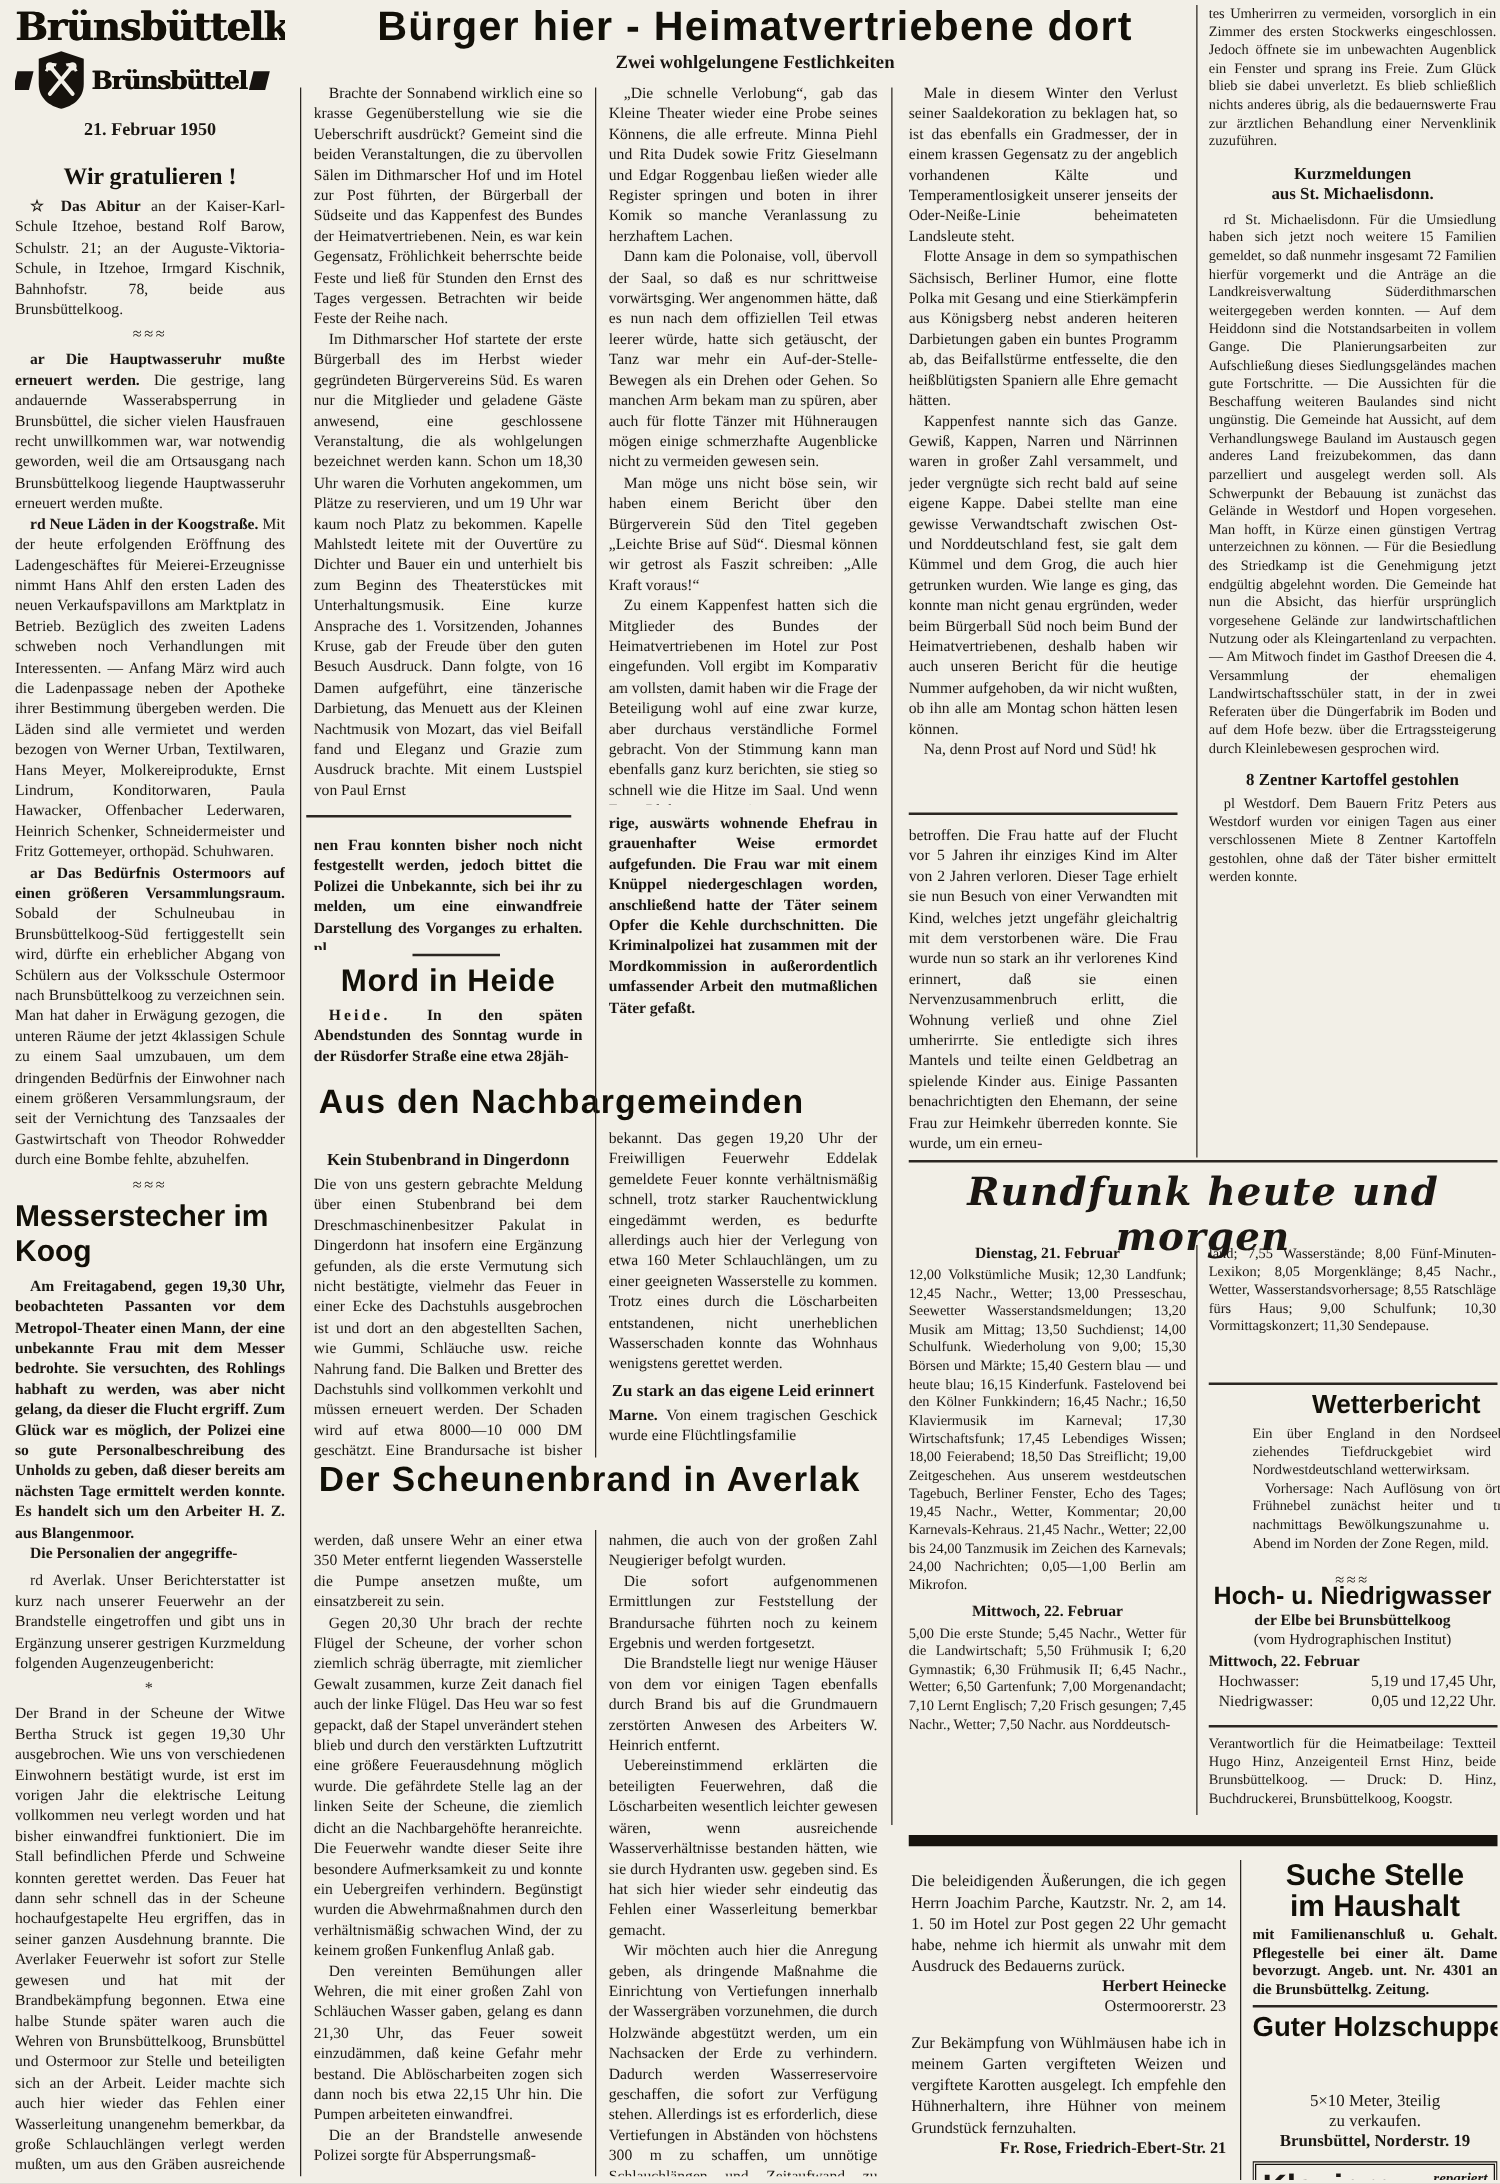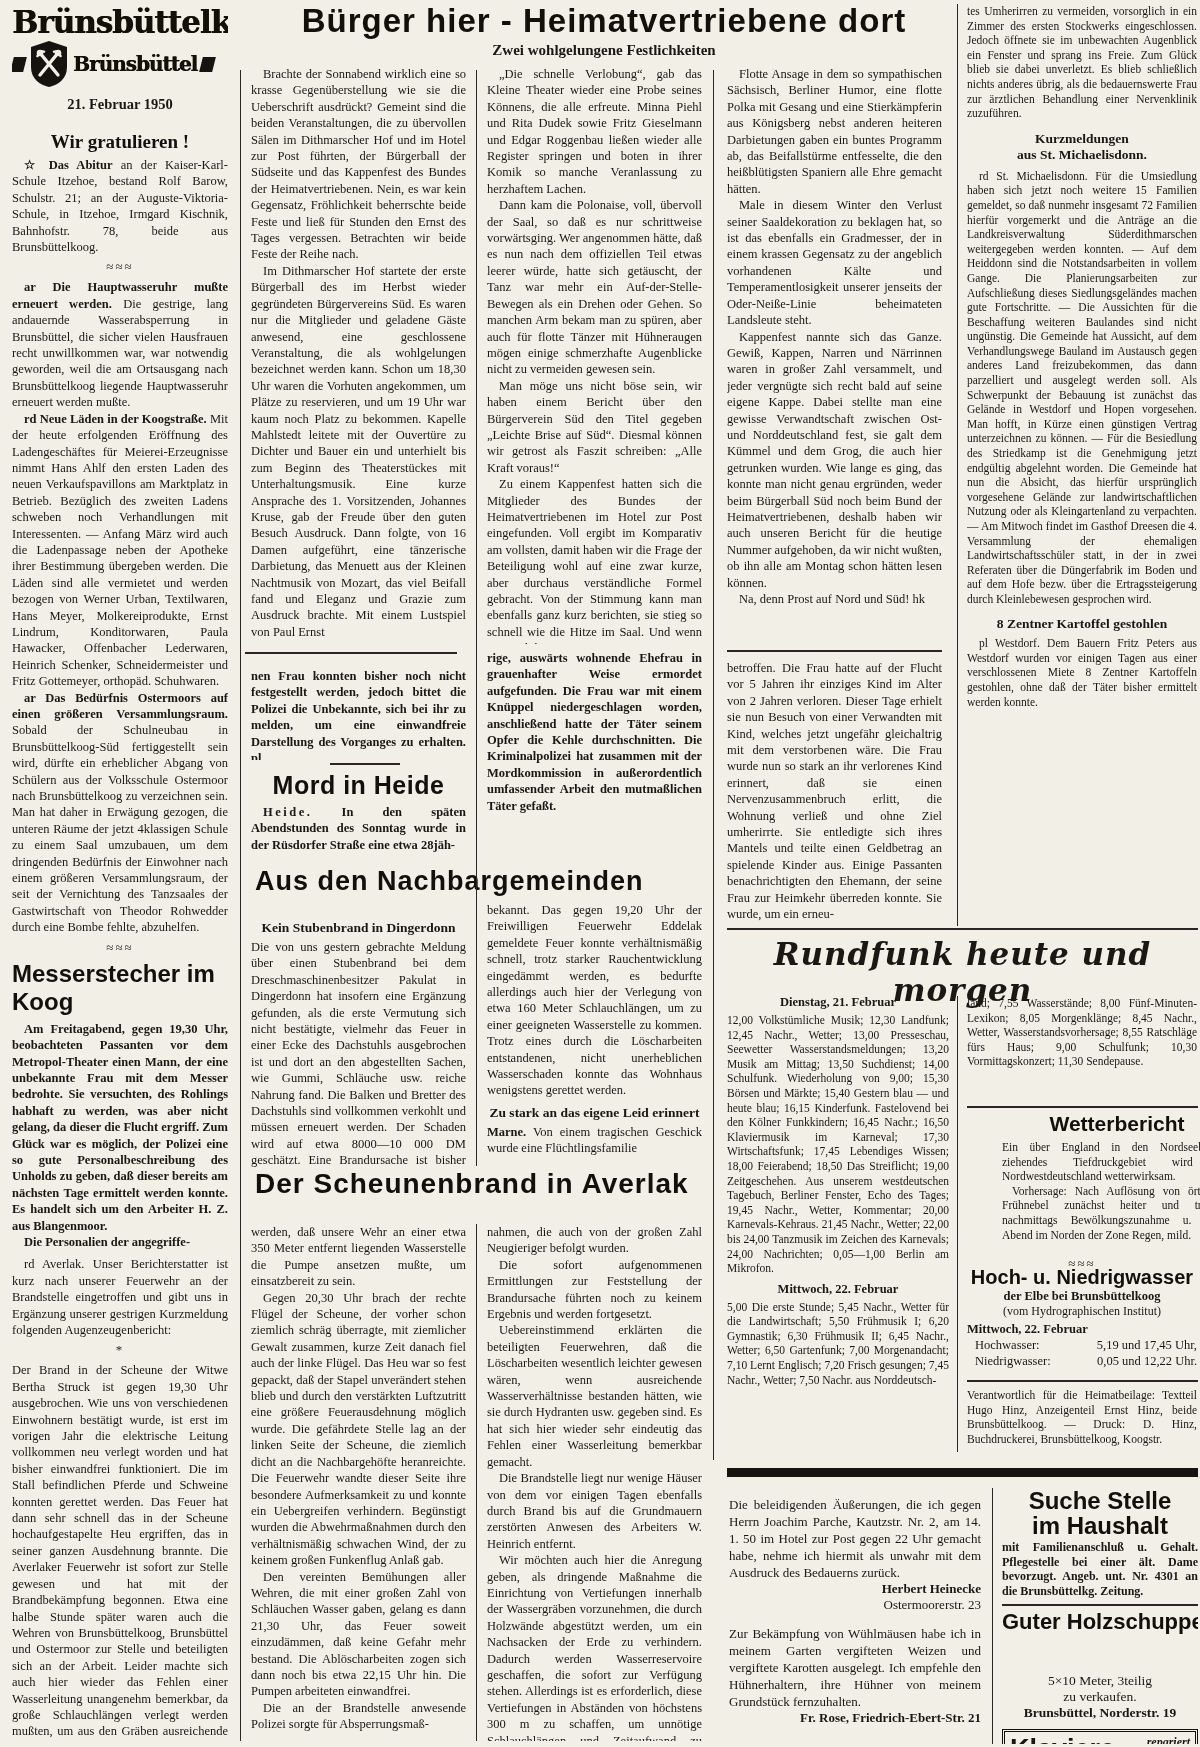--- a/index.html
+++ b/index.html
@@ -109,22 +109,22 @@
       <p>Brachte der Sonnabend wirklich eine so krasse Gegenüberstellung wie sie die Ueberschrift ausdrückt? Gemeint sind die beiden Veranstaltungen, die zu übervollen Sälen im Dithmarscher Hof und im Hotel zur Post führten, der Bürgerball der Südseite und das Kappenfest des Bundes der Heimatvertriebenen. Nein, es war kein Gegensatz, Fröhlichkeit beherrschte beide Feste und ließ für Stunden den Ernst des Tages vergessen. Betrachten wir beide Feste der Reihe nach.</p>
       <p>Im Dithmarscher Hof startete der erste Bürgerball des im Herbst wieder gegründeten Bürgervereins Süd. Es waren nur die Mitglieder und geladene Gäste anwesend, eine geschlossene Veranstaltung, die als wohlgelungen bezeichnet werden kann. Schon um 18,30 Uhr waren die Vorhuten angekommen, um Plätze zu reservieren, und um 19 Uhr war kaum noch Platz zu bekommen. Kapelle Mahlstedt leitete mit der Ouvertüre zu Dichter und Bauer ein und unterhielt bis zum Beginn des Theaterstückes mit Unterhaltungsmusik. Eine kurze Ansprache des 1. Vorsitzenden, Johannes Kruse, gab der Freude über den guten Besuch Ausdruck. Dann folgte, von 16 Damen aufgeführt, eine tänzerische Darbietung, das Menuett aus der Kleinen Nachtmusik von Mozart, das viel Beifall fand und Eleganz und Grazie zum Ausdruck brachte. Mit einem Lustspiel von Paul Ernst</p>
     </div>
   <div class="a txt" style="left:487px;top:66px;width:215px;height:578px;">
       <p>„Die schnelle Verlobung“, gab das Kleine Theater wieder eine Probe seines Könnens, die alle erfreute. Minna Piehl und Rita Dudek sowie Fritz Gieselmann und Edgar Roggenbau ließen wieder alle Register springen und boten in ihrer Komik so manche Veranlassung zu herzhaftem Lachen.</p>
       <p>Dann kam die Polonaise, voll, übervoll der Saal, so daß es nur schrittweise vorwärtsging. Wer angenommen hätte, daß es nun nach dem offiziellen Teil etwas leerer würde, hatte sich getäuscht, der Tanz war mehr ein Auf-der-Stelle-Bewegen als ein Drehen oder Gehen. So manchen Arm bekam man zu spüren, aber auch für flotte Tänzer mit Hühneraugen mögen einige schmerzhafte Augenblicke nicht zu vermeiden gewesen sein.</p>
       <p>Man möge uns nicht böse sein, wir haben einem Bericht über den Bürgerverein Süd den Titel gegeben „Leichte Brise auf Süd“. Diesmal können wir getrost als Faszit schreiben: „Alle Kraft voraus!“</p>
       <p>Zu einem Kappenfest hatten sich die Mitglieder des Bundes der Heimatvertriebenen im Hotel zur Post eingefunden. Voll ergibt im Komparativ am vollsten, damit haben wir die Frage der Beteiligung wohl auf eine zwar kurze, aber durchaus verständliche Formel gebracht. Von der Stimmung kann man ebenfalls ganz kurz berichten, sie stieg so schnell wie die Hitze im Saal. Und wenn Ernst Blohm zum zweiten</p>
     </div>
   <div class="a txt" style="left:727px;top:66px;width:215px;height:574px;">
+      <p>Male in diesem Winter den Verlust seiner Saaldekoration zu beklagen hat, so ist das ebenfalls ein Gradmesser, der in einem krassen Gegensatz zu der angeblich vorhandenen Kälte und Temperamentlosigkeit unserer jenseits der Oder-Neiße-Linie beheimateten Landsleute steht.</p>
       <p>Flotte Ansage in dem so sympathischen Sächsisch, Berliner Humor, eine flotte Polka mit Gesang und eine Stierkämpferin aus Königsberg nebst anderen heiteren Darbietungen gaben ein buntes Programm ab, das Beifallstürme entfesselte, die den heißblütigsten Spaniern alle Ehre gemacht hätten.</p>
-      <p>Male in diesem Winter den Verlust seiner Saaldekoration zu beklagen hat, so ist das ebenfalls ein Gradmesser, der in einem krassen Gegensatz zu der angeblich vorhandenen Kälte und Temperamentlosigkeit unserer jenseits der Oder-Neiße-Linie beheimateten Landsleute steht.</p>
       <p>Kappenfest nannte sich das Ganze. Gewiß, Kappen, Narren und Närrinnen waren in großer Zahl versammelt, und jeder vergnügte sich recht bald auf seine eigene Kappe. Dabei stellte man eine gewisse Verwandtschaft zwischen Ost- und Norddeutschland fest, sie galt dem Kümmel und dem Grog, die auch hier getrunken wurden. Wie lange es ging, das konnte man nicht genau ergründen, weder beim Bürgerball Süd noch beim Bund der Heimatvertriebenen, deshalb haben wir auch unseren Bericht für die heutige Nummer aufgehoben, da wir nicht wußten, ob ihn alle am Montag schon hätten lesen können.</p>
       <p>Na, denn Prost auf Nord und Süd!      hk</p>
     </div>
 
   <div class="a rule" style="left:245px;top:652px;width:212px;height:2px;"></div>
   <div class="a rule" style="left:727px;top:650px;width:215px;height:2px;"></div>
 
   <div class="a txt cont" style="left:251px;top:668px;width:215px;height:92px;font-weight:bold;">
     <p><span>nen Frau konnten bisher noch nicht festgestellt werden, jedoch bittet die Polizei die Unbekannte, sich bei ihr zu melden, um eine einwandfreie Darstellung des Vorganges zu erhalten.   pl</span></p>
   </div>
@@ -162,22 +162,22 @@
   <h2 class="a h-sans" style="left:255px;top:1168px;width:452px;font-size:28px;letter-spacing:1px;white-space:nowrap;">Der Scheunenbrand in Averlak</h2>
   <div class="a txt cont" style="left:251px;top:1224px;width:215px;height:517px;">
       <p>werden, daß unsere Wehr an einer etwa 350 Meter entfernt liegenden Wasserstelle die Pumpe ansetzen mußte, um einsatzbereit zu sein.</p>
       <p>Gegen 20,30 Uhr brach der rechte Flügel der Scheune, der vorher schon ziemlich schräg überragte, mit ziemlicher Gewalt zusammen, kurze Zeit danach fiel auch der linke Flügel. Das Heu war so fest gepackt, daß der Stapel unverändert stehen blieb und durch den verstärkten Luftzutritt eine größere Feuerausdehnung möglich wurde. Die gefährdete Stelle lag an der linken Seite der Scheune, die ziemlich dicht an die Nachbargehöfte heranreichte. Die Feuerwehr wandte dieser Seite ihre besondere Aufmerksamkeit zu und konnte ein Uebergreifen verhindern. Begünstigt wurden die Abwehrmaßnahmen durch den verhältnismäßig schwachen Wind, der zu keinem großen Funkenflug Anlaß gab.</p>
       <p>Den vereinten Bemühungen aller Wehren, die mit einer großen Zahl von Schläuchen Wasser gaben, gelang es dann 21,30 Uhr, das Feuer soweit einzudämmen, daß keine Gefahr mehr bestand. Die Ablöscharbeiten zogen sich dann noch bis etwa 22,15 Uhr hin. Die Pumpen arbeiteten einwandfrei.</p>
       <p>Die an der Brandstelle anwesende Polizei sorgte für Absperrungsmaß-</p>
     </div>
   <div class="a txt cont" style="left:487px;top:1224px;width:215px;height:517px;">
       <p>nahmen, die auch von der großen Zahl Neugieriger befolgt wurden.</p>
       <p>Die sofort aufgenommenen Ermittlungen zur Feststellung der Brandursache führten noch zu keinem Ergebnis und werden fortgesetzt.</p>
+      <p>Die Brandstelle liegt nur wenige Häuser von dem vor einigen Tagen ebenfalls durch Brand bis auf die Grundmauern zerstörten Anwesen des Arbeiters W. Heinrich entfernt.</p>
       <p>Uebereinstimmend erklärten die beteiligten Feuerwehren, daß die Löscharbeiten wesentlich leichter gewesen wären, wenn ausreichende Wasserverhältnisse bestanden hätten, wie sie durch Hydranten usw. gegeben sind. Es hat sich hier wieder sehr eindeutig das Fehlen einer Wasserleitung bemerkbar gemacht.</p>
-      <p>Die Brandstelle liegt nur wenige Häuser von dem vor einigen Tagen ebenfalls durch Brand bis auf die Grundmauern zerstörten Anwesen des Arbeiters W. Heinrich entfernt.</p>
       <p>Wir möchten auch hier die Anregung geben, als dringende Maßnahme die Einrichtung von Vertiefungen innerhalb der Wassergräben vorzunehmen, die durch Holzwände abgestützt werden, um ein Nachsacken der Erde zu verhindern. Dadurch werden Wasserreservoire geschaffen, die sofort zur Verfügung stehen. Allerdings ist es erforderlich, diese Vertiefungen in Abständen von höchstens 300 m zu schaffen, um unnötige Schlauchlängen und Zeitaufwand zu ersparen.   rd</p>
     </div>
 
   <div class="a txt small cont" style="left:967px;top:4px;width:230px;height:922px;">
     <p><span>tes Umherirren zu vermeiden, vorsorglich in ein Zimmer des ersten Stockwerks eingeschlossen. Jedoch öffnete sie im unbewachten Augenblick ein Fenster und sprang ins Freie. Zum Glück blieb sie dabei unverletzt. Es blieb schließlich nichts anderes übrig, als die bedauernswerte Frau zur ärztlichen Behandlung einer Nervenklinik zuzuführen.</span></p>
     <div class="center" style="font-weight:bold;font-size:13.5px;line-height:16px;margin:10px 0 6px;">
       <div>Kurzmeldungen</div>
       <div>aus St. Michaelisdonn.</div>
     </div>
     <p style="text-indent:12px;"><span>rd St. Michaelisdonn. Für die Umsiedlung haben sich jetzt noch weitere 15 Familien gemeldet, so daß nunmehr insgesamt 72 Familien hierfür vorgemerkt und die Anträge an die Landkreisverwaltung Süderdithmarschen weitergegeben werden konnten. — Auf dem Heiddonn sind die Notstandsarbeiten in vollem Gange. Die Planierungsarbeiten zur Aufschließung dieses Siedlungsgeländes machen gute Fortschritte. — Die Aussichten für die Beschaffung weiteren Baulandes sind nicht ungünstig. Die Gemeinde hat Aussicht, auf dem Verhandlungswege Bauland im Austausch gegen anderes Land freizubekommen, das dann parzelliert und ausgelegt werden soll. Als Schwerpunkt der Bebauung ist zunächst das Gelände in Westdorf und Hopen vorgesehen. Man hofft, in Kürze einen günstigen Vertrag unterzeichnen zu können. — Für die Besiedlung des Striedkamp ist die Genehmigung jetzt endgültig abgelehnt worden. Die Gemeinde hat nun die Absicht, das hierfür ursprünglich vorgesehene Gelände zur landwirtschaftlichen Nutzung oder als Kleingartenland zu verpachten. — Am Mitwoch findet im Gasthof Dreesen die 4. Versammlung der ehemaligen Landwirtschaftsschüler statt, in der in zwei Referaten über die Düngerfabrik im Boden und auf dem Hofe bezw. über die Ertragssteigerung durch Kleinlebewesen gesprochen wird.</span></p>

